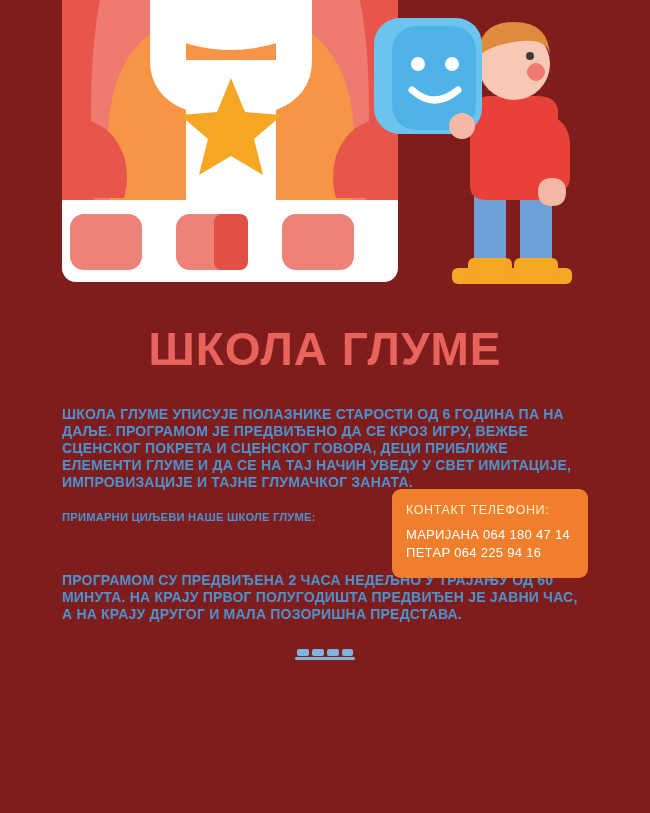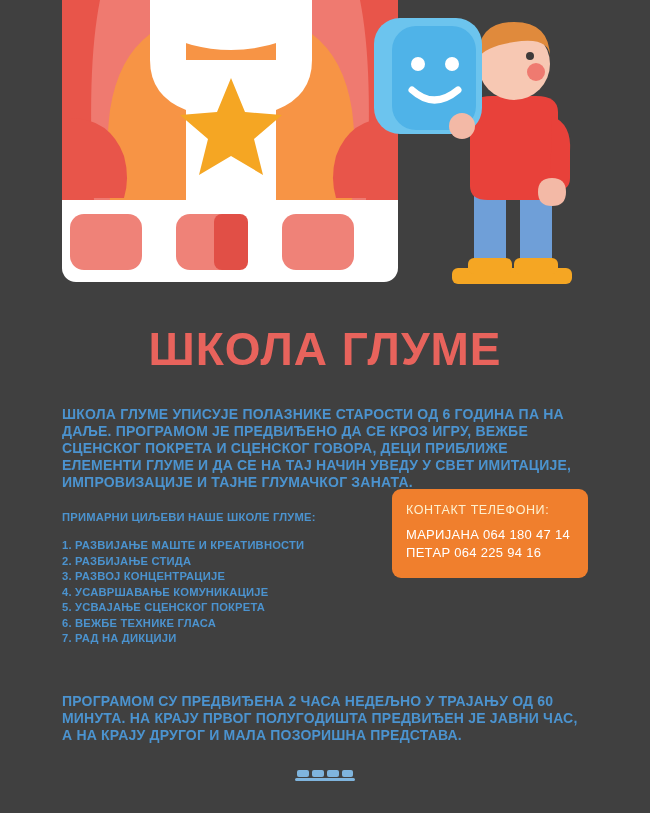--- a/index.html
+++ b/index.html
@@ -12,21 +12,21 @@
     height: 813px;
     overflow: hidden;
     font-family: "Liberation Sans", sans-serif;
     color: #4a90c4;
     position: relative;
   }
   .page {
     width: 650px;
     height: 813px;
     position: relative;
-    background: #404040;
+    background: #7f1d1d;
   }
 
   
   .illustration {
     position: relative;
     width: 650px;
     height: 300px;
   }
 
   
@@ -189,29 +189,20 @@
         <circle cx="462" cy="126" r="13" fill="#f3b9a6"></circle>
       </g>
     </svg>
   </div>
 
   <div class="title">ШКОЛА ГЛУМЕ</div>
 
   <div class="content">
     <div class="para">ШКОЛА ГЛУМЕ УПИСУЈЕ ПОЛАЗНИКЕ СТАРОСТИ ОД 6 ГОДИНА ПА НА ДАЉЕ. ПРОГРАМОМ ЈЕ ПРЕДВИЂЕНО ДА СЕ КРОЗ ИГРУ, ВЕЖБЕ СЦЕНСКОГ ПОКРЕТА И СЦЕНСКОГ ГОВОРА, ДЕЦИ ПРИБЛИЖЕ ЕЛЕМЕНТИ ГЛУМЕ И ДА СЕ НА ТАЈ НАЧИН УВЕДУ У СВЕТ ИМИТАЦИЈЕ, ИМПРОВИЗАЦИЈЕ И ТАЈНЕ ГЛУМАЧКОГ ЗАНАТА.</div>
     <div class="para mt goal-title">ПРИМАРНИ ЦИЉЕВИ НАШЕ ШКОЛЕ ГЛУМЕ:</div>
-    <ul class="goals">
-      <li>1. РАЗВИЈАЊЕ МАШТЕ И КРЕАТИВНОСТИ</li>
-      <li>2. РАЗБИЈАЊЕ СТИДА</li>
-      <li>3. РАЗВОЈ КОНЦЕНТРАЦИЈЕ</li>
-      <li>4. УСАВРШАВАЊЕ КОМУНИКАЦИЈЕ</li>
-      <li>5. УСВАЈАЊЕ СЦЕНСКОГ ПОКРЕТА</li>
-      <li>6. ВЕЖБЕ ТЕХНИКЕ ГЛАСА</li>
-      <li>7. РАД НА ДИКЦИЈИ</li>
-    </ul>
   </div>
 
   <div class="contact-box">
     <div class="contact-title">КОНТАКТ ТЕЛЕФОНИ:</div>
     <div class="contact-line">МАРИЈАНА 064 180 47 14</div>
     <div class="contact-line">ПЕТАР 064 225 94 16</div>
   </div>
 
   <div class="lower">
     <div class="para">ПРОГРАМОМ СУ ПРЕДВИЂЕНА 2 ЧАСА НЕДЕЉНО У ТРАЈАЊУ ОД 60 МИНУТА. НА КРАЈУ ПРВОГ ПОЛУГОДИШТА ПРЕДВИЂЕН ЈЕ ЈАВНИ ЧАС, А НА КРАЈУ ДРУГОГ И МАЛА ПОЗОРИШНА ПРЕДСТАВА.</div>

